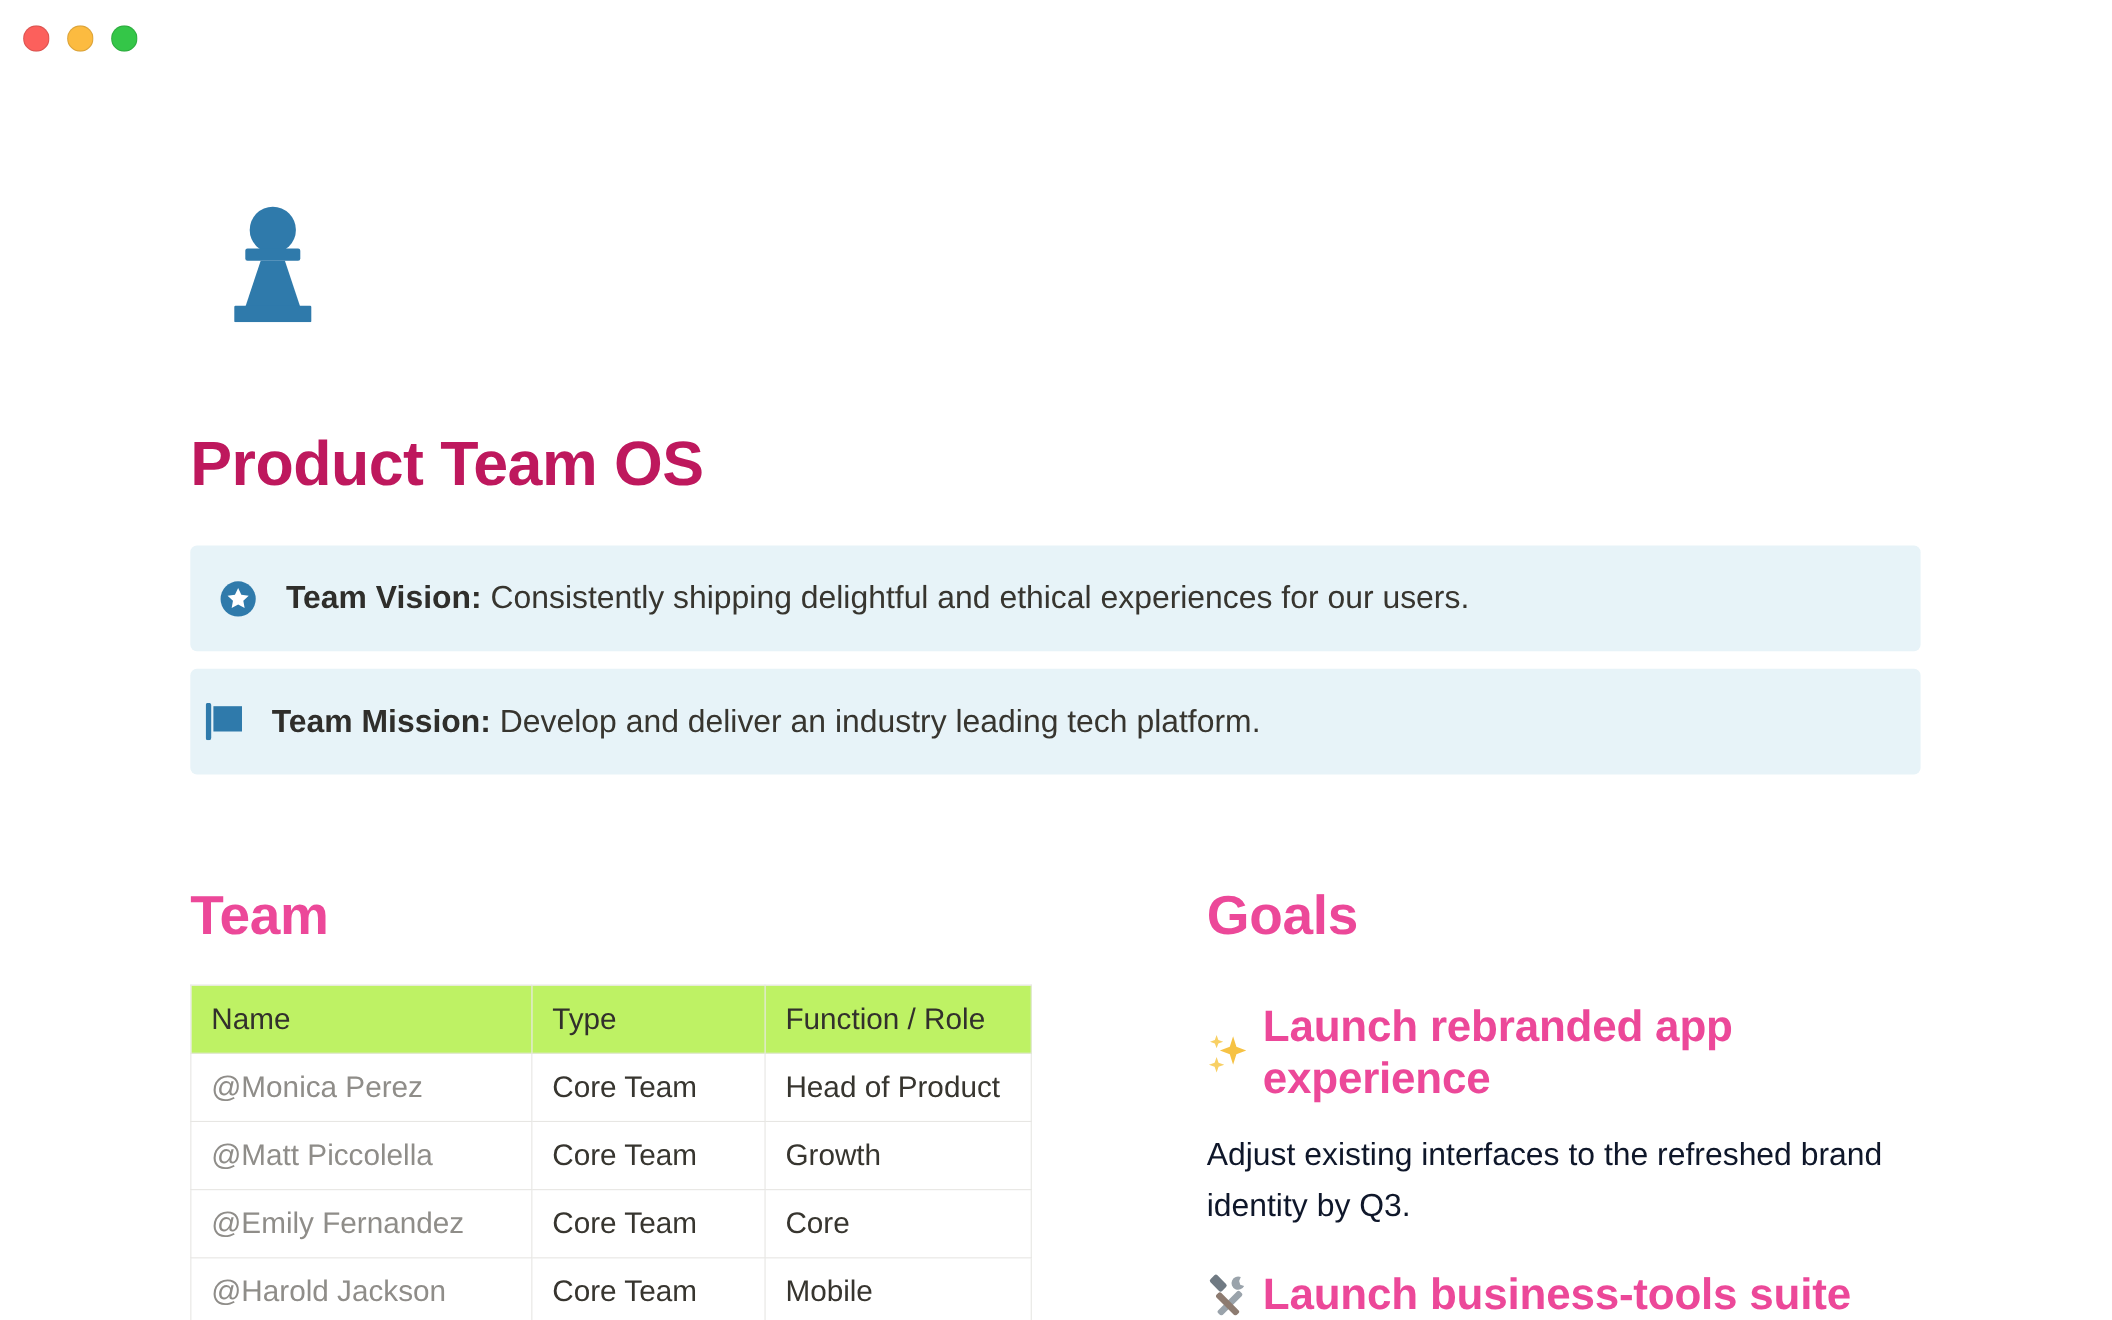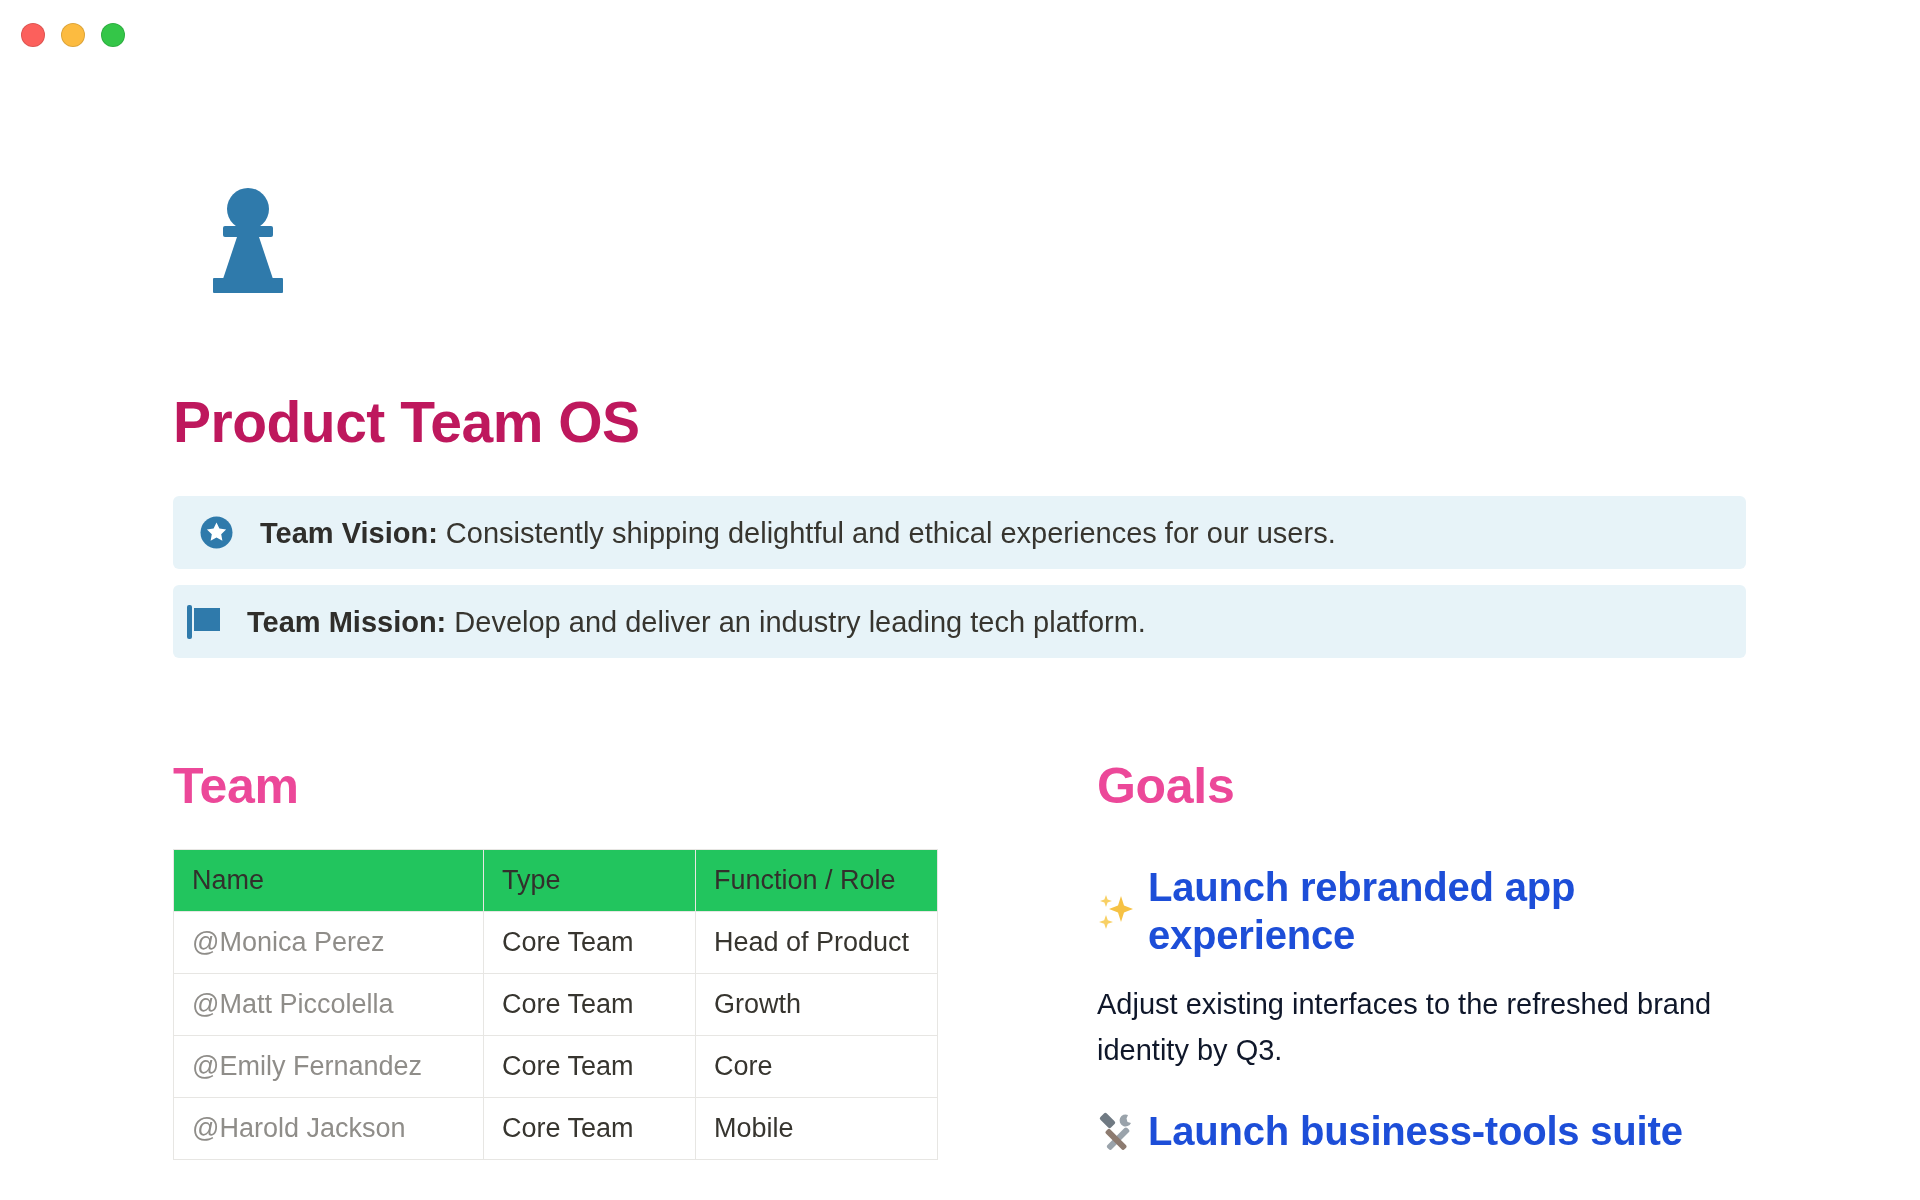--- a/index.html
+++ b/index.html
@@ -15,21 +15,21 @@
 
   
   .page { position:absolute; left:173px; top:0; width:1573px; padding-top:186px; }
 
   .page-icon { display:block; margin-left:33px; width:84px; height:107px; cursor:pointer; }
 
   .page-title { margin-top:91px; font-size:57px; line-height:76px; font-weight:700;
     color:#be185d; letter-spacing:-0.5px; }
 
   
-  .callout { margin-top:36px; height:73px; background:#e7f3f8; border-radius:6px;
+  .callout { margin-top:36px; height:96px; background:#e7f3f8; border-radius:6px;
     display:flex; align-items:center; padding:0 27px; }
   .callout + .callout { margin-top:16px;padding-left:14px; }
   .callout .c-icon { flex:0 0 auto; width:33px; height:34px; margin-right:27px; display:flex; align-items:center; }
   .callout .c-text { font-size:29px; line-height:38px; color:#37352f; }
   .callout .c-text b { font-weight:700; color:#2f2e2b; }
 
   
   .columns { margin-top:98px; display:flex; }
   .col-left  { width:764px; margin-right:160px; }
   .col-right { width:649px; }
@@ -37,29 +37,29 @@
   h2.section { font-size:50px; line-height:60px; font-weight:700; color:#ec4899; letter-spacing:-0.3px; }
 
   
   table.team { margin-top:33px; width:764px; border-collapse:collapse; table-layout:fixed;
     font-size:27px; }
   table.team col.c1 { width:310px; }
   table.team col.c2 { width:212px; }
   table.team col.c3 { width:242px; }
   table.team th, table.team td { border:1px solid #e7e6e3; height:62px; padding:0 18px;
     text-align:left; vertical-align:middle; font-weight:400; }
-  table.team th { background:#22c55e; color:#32302c; }
+  table.team th { background:#bef264; color:#32302c; }
   table.team td { color:#37352f; }
   table.team td.mention { color:#8f8d89; }
 
   
   .goal { margin-top:47px; }
   .goal + .goal { margin-top:34px; }
   .goal-title { display:flex; align-items:center; font-size:40px; line-height:48px;
-    font-weight:700; color:#1d4ed8; letter-spacing:-0.2px; }
+    font-weight:700; color:#ec4899; letter-spacing:-0.2px; }
   .goal-title .g-icon { width:38px; height:38px; margin-right:13px; flex:0 0 auto; }
   .goal-desc { margin-top:22px; width:640px; font-size:29px; line-height:46px; color:#0f172a; }
 </style>
 </head>
 <body>
 
 <div class="traffic">
   <div class="dot red"></div>
   <div class="dot yellow"></div>
   <div class="dot green"></div>

